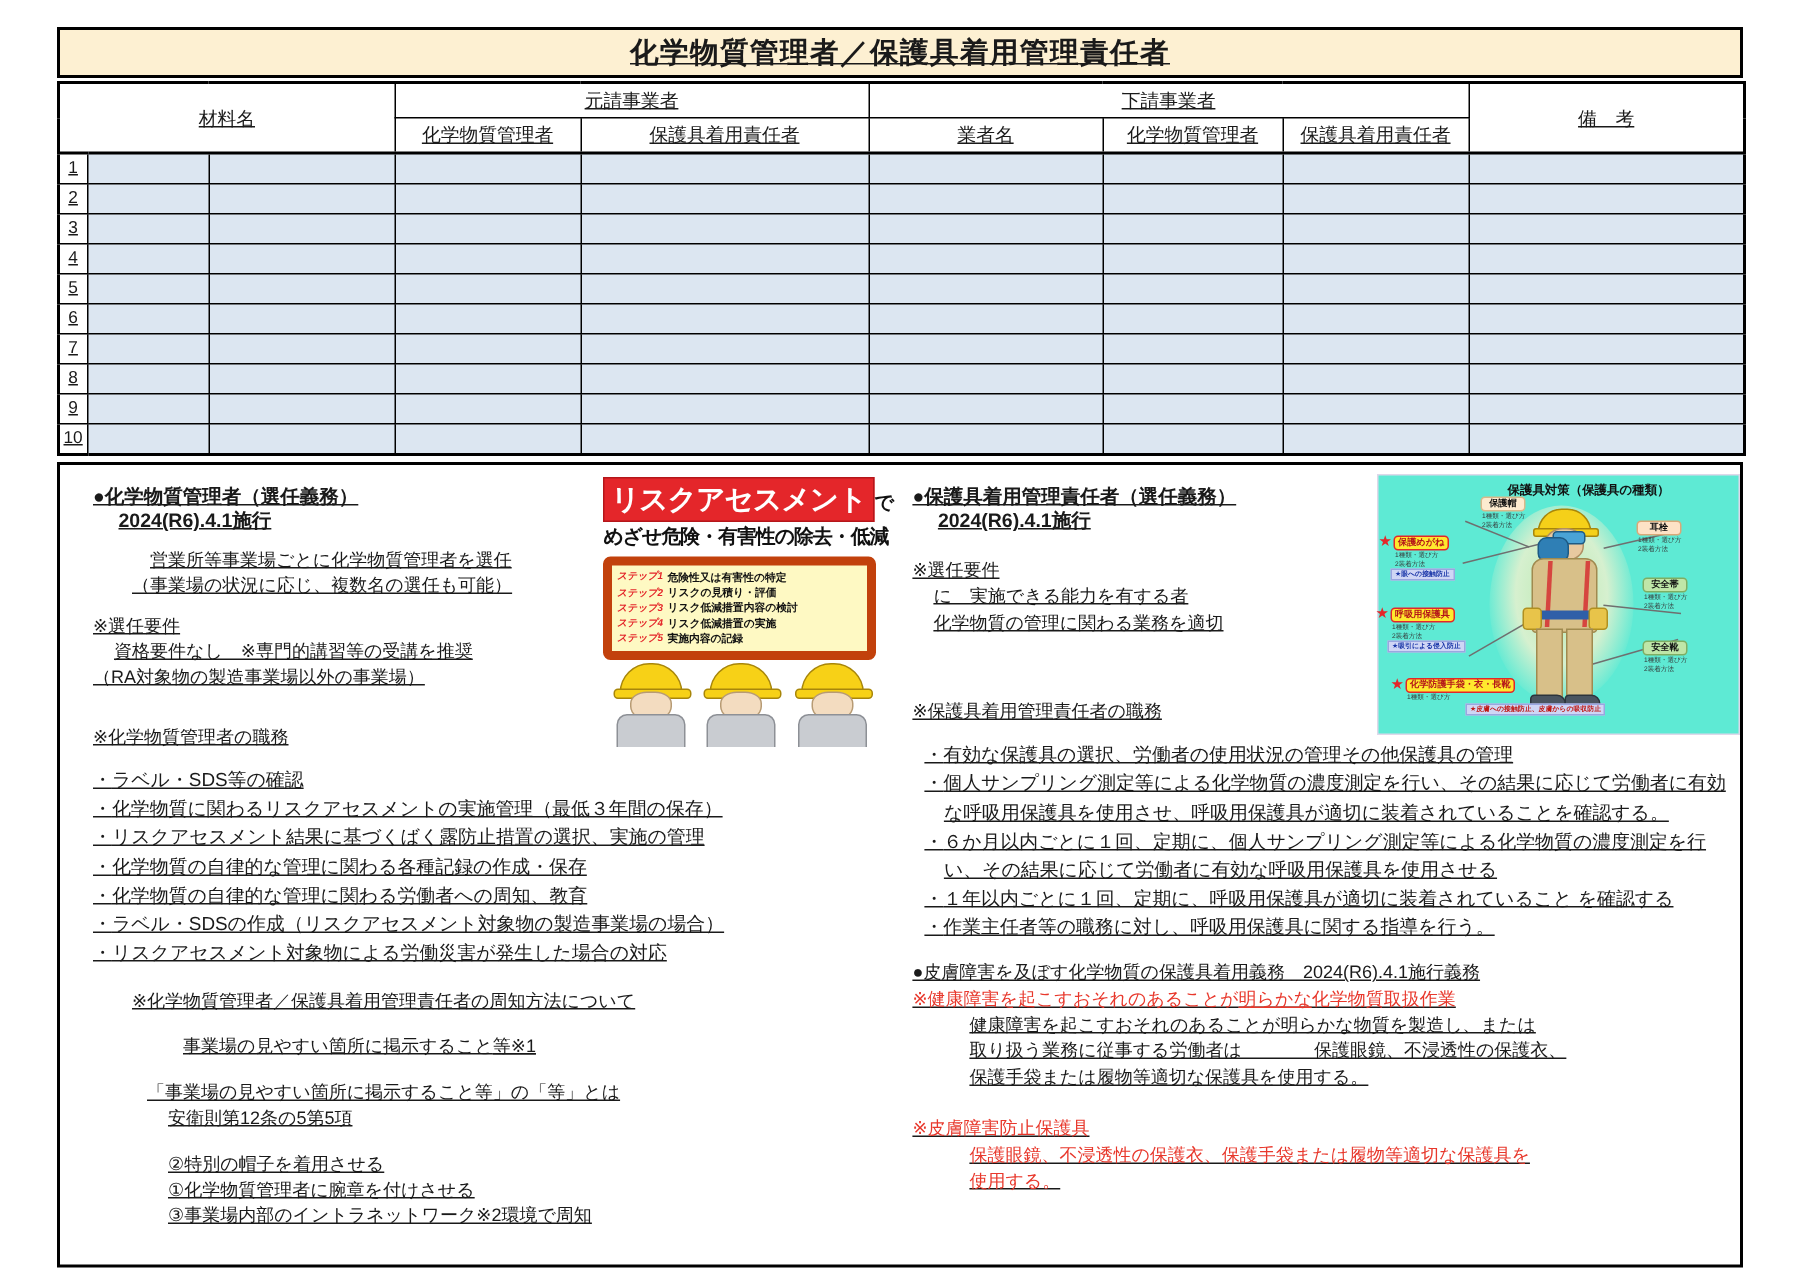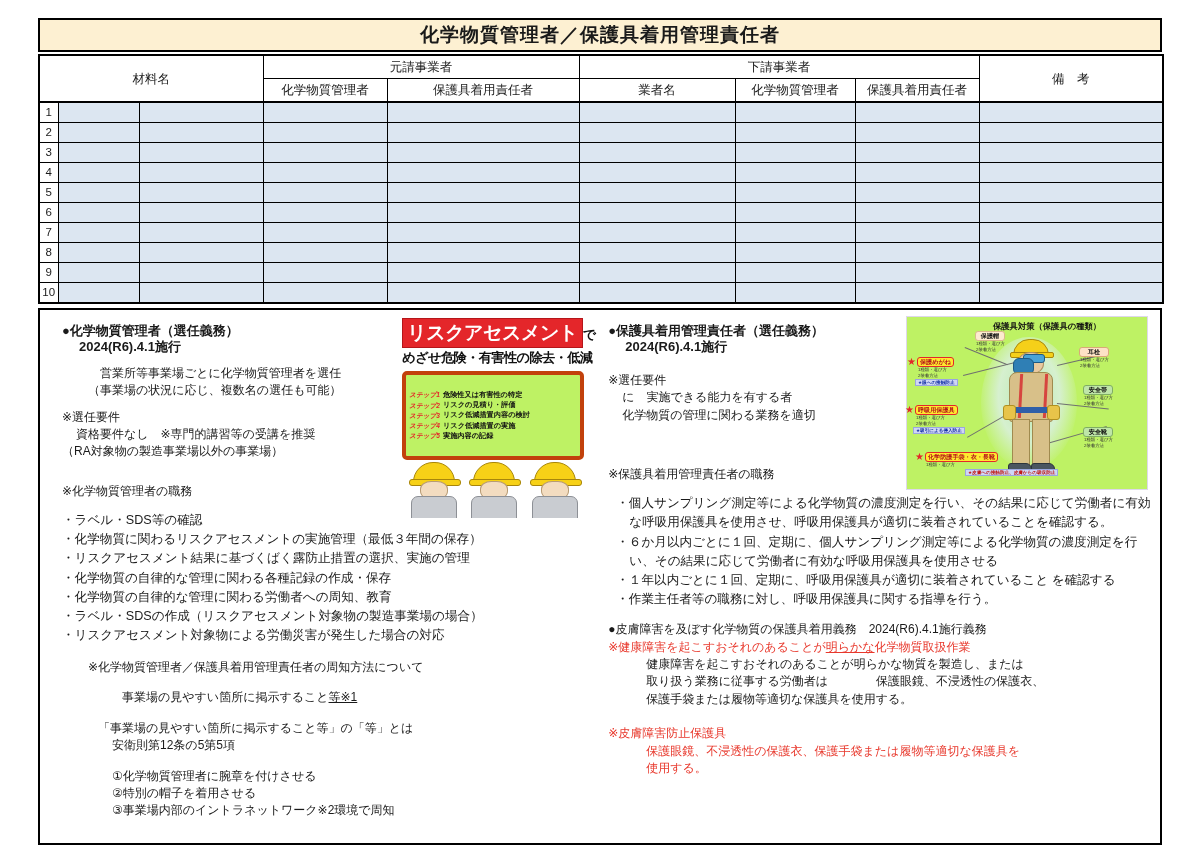--- a/index.html
+++ b/index.html
@@ -1,21 +1,21 @@
 <!DOCTYPE html>
 <html lang="ja"><head>
 <meta charset="utf-8">
 <style>
   html,body{margin:0;padding:0;background:#ffffff;}
   body{
     width:1200px;height:849px;
     font-family:"Liberation Sans","DejaVu Sans",sans-serif;
     color:#1a1a1a;-webkit-font-smoothing:none;
   }
-  .page{position:relative;width:1200px;height:849px;box-sizing:border-box;padding:18px 38px 14px 38px;}
+  .page{position:relative;width:1200px;height:849px;box-sizing:border-box;padding:18px 38px 14px 38px;text-decoration:underline;}
 
   
   .title-bar{
     border:2px solid #000;background:#fdf0d2;
     height:34px;display:flex;align-items:center;justify-content:center;
     box-sizing:border-box;
   }
   .title-bar .t{font-size:19px;font-weight:bold;letter-spacing:1px;}
 
   
@@ -52,37 +52,37 @@
   .bullets.hang li{padding-left:13px;text-indent:-13px;}
   .red{color:#e8382c;}
   .u{text-decoration:underline;text-underline-offset:1px;}
 
   
   .poster{position:absolute;right:14px;top:8px;width:182px;}
   .pz1{background:#e4262a;color:#fff;font-weight:bold;font-size:19px;
        display:inline-block;padding:1px 4px;letter-spacing:-0.5px;border:1px solid #b5161a;}
   .pz1wrap{font-size:13px;font-weight:bold;color:#111;white-space:nowrap;}
   .pz2{font-size:13.2px;font-weight:bold;color:#111;margin-top:1px;letter-spacing:-0.6px;white-space:nowrap;}
-  .steps{background:#bef264;border:4px solid #c2410c;border-radius:5px;margin-top:4px;padding:15px 3px;}
+  .steps{background:#fef9c3;border:6px solid #c2410c;border-radius:5px;margin-top:4px;padding:3px 3px;}
   .step{display:flex;align-items:center;font-size:7.2px;font-weight:bold;line-height:1.42;color:#111;white-space:nowrap;}
   .step .sn{color:#e4262a;font-style:italic;margin-right:3px;font-size:6.6px;}
   .helmets{display:flex;justify-content:space-around;margin-top:2px;height:56px;position:relative;overflow:hidden;}
   .worker{position:relative;width:52px;}
   .helmet{position:absolute;left:6px;top:0;width:40px;height:21px;
           background:#f7d117;border:1px solid #a8860a;border-radius:20px 20px 3px 3px;}
   .helmet::after{content:"";position:absolute;left:-5px;top:16px;width:50px;height:5px;
           background:#f7d117;border:1px solid #a8860a;border-radius:3px;}
   .face{position:absolute;left:13px;top:19px;width:26px;height:18px;background:#f3dcc0;
         border:1px solid #b79b74;border-radius:40% 40% 50% 50%;}
   .body{position:absolute;left:4px;top:34px;width:44px;height:24px;background:#c9ccd1;
         border:1px solid #8d9096;border-radius:7px 7px 0 0;}
 
   
-  .ppe{position:absolute;right:12px;top:6px;width:240px;height:172px;
-       background:#bef264;border:1px solid #ded8ea;}
+  .ppe{position:absolute;right:0;top:6px;width:240px;height:172px;
+       background:#5eead4;border:1px solid #ded8ea;}
   .ppe-title{position:absolute;left:86px;top:4px;font-size:8.3px;font-weight:bold;color:#111;white-space:nowrap;}
   .glow{position:absolute;left:74px;top:20px;width:96px;height:132px;border-radius:50%;
         background:radial-gradient(ellipse at 50% 45%,#b9e8b0 0%,#d6f0cf 45%,rgba(232,246,228,0) 75%);}
   .fig{position:absolute;left:92px;top:22px;width:62px;height:140px;}
   .f-helmet{position:absolute;left:14px;top:0;width:34px;height:16px;background:#f5d019;
             border:1px solid #a8860a;border-radius:17px 17px 2px 2px;}
   .f-helmet::after{content:"";position:absolute;left:-4px;top:12px;width:42px;height:4px;
             background:#f5d019;border:1px solid #a8860a;border-radius:2px;}
   .f-head{position:absolute;left:19px;top:13px;width:24px;height:20px;background:#e8c9a0;
           border:1px solid #b08f63;border-radius:45%;}
@@ -307,22 +307,22 @@
       </div>
 
       <div style="margin-top:14px" class="ind2">
         <div class="sub">※化学物質管理者／保護具着用管理責任者の周知方法について</div>
         <div class="sub" style="margin-top:13px;padding-left:34px">
           <span>事業場の見やすい箇所に掲示すること</span><span class="u">等※1</span>
         </div>
         <div class="sub" style="margin-top:13px;padding-left:10px">「事業場の見やすい箇所に掲示すること等」の「等」とは</div>
         <div class="sub" style="padding-left:24px">安衛則第12条の5第5項</div>
         <div style="margin-top:13px;padding-left:24px">
+            <div class="sub">②特別の帽子を着用させる</div>
             <div class="sub">①化学物質管理者に腕章を付けさせる</div>
-            <div class="sub">②特別の帽子を着用させる</div>
             <div class="sub">③事業場内部のイントラネットワーク※2環境で周知</div>
           </div>
 
       </div>
 
       <div class="poster">
         <div class="pz1wrap">
           <span class="pz1">リスクアセスメント</span><span>で</span>
         </div>
         <div class="pz2">めざせ危険・有害性の除去・低減</div>
@@ -377,20 +377,21 @@
 
       <div style="margin-top:16px">
         <div class="sub">※選任要件</div>
         <div class="sub ind1">に　実施できる能力を有する者</div>
         <div class="sub ind1">化学物質の管理に関わる業務を適切</div>
       </div>
 
       <div style="margin-top:42px">
         <div class="sub">※保護具着用管理責任者の職務</div>
         <ul class="bullets hang" style="margin-top:11px;padding-left:8px">
+            <li>有効な保護具の選択、労働者の使用状況の管理その他保護具の管理</li>
             <li>個人サンプリング測定等による化学物質の濃度測定を行い、その結果に応じて労働者に有効な呼吸用保護具を使用させ、呼吸用保護具が適切に装着されていることを確認する。</li>
             <li>６か月以内ごとに１回、定期に、個人サンプリング測定等による化学物質の濃度測定を行い、その結果に応じて労働者に有効な呼吸用保護具を使用させる</li>
             <li>１年以内ごとに１回、定期に、呼吸用保護具が適切に装着されていること を確認する</li>
             <li>作業主任者等の職務に対し、呼吸用保護具に関する指導を行う。</li>
           </ul>
       </div>
 
       <div style="margin-top:12px">
         <div class="sub" style="font-weight:normal">●皮膚障害を及ぼす化学物質の保護具着用義務　2024(R6).4.1施行義務</div>
         <div class="sub red">

